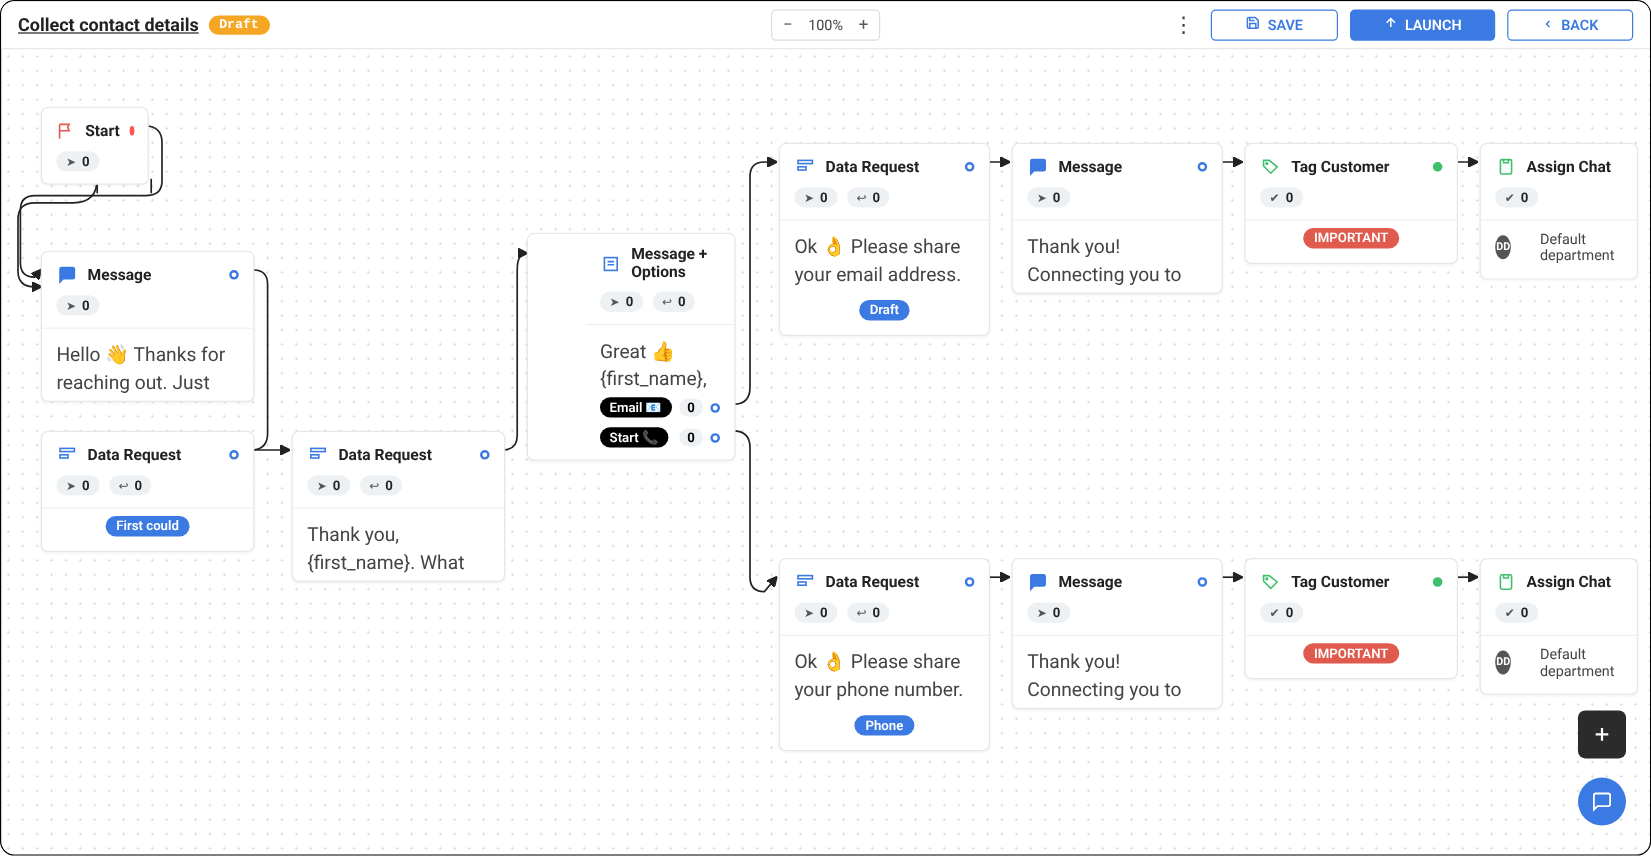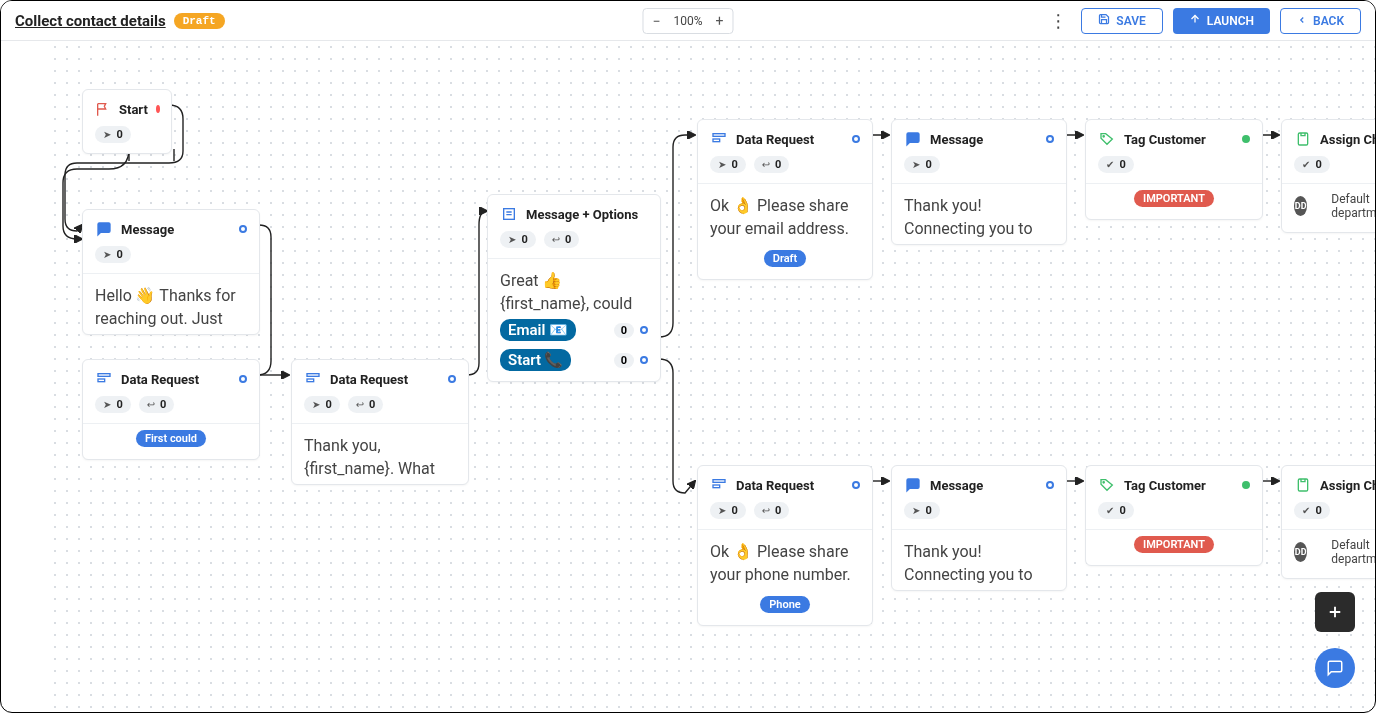--- a/index.html
+++ b/index.html
@@ -8,29 +8,29 @@
 
   
   .top-header { height:40px; border-bottom:1px solid #e6e8eb; display:flex; align-items:center; padding:0 14px; gap:8px; background:#fff; position:relative; z-index:2;}
   .page-title { font-size:15px; font-weight:700; color:#222;text-decoration:underline; }
   .status-chip { background:#f5a623; color:#fff; font-size:11px; font-weight:600; padding:2px 9px; border-radius:10px;font-family:Liberation Mono, monospace; }
   .zoom-group { position:absolute; left:50%; transform:translateX(-50%); display:flex; align-items:center; border:1px solid #d9dde2; border-radius:4px; height:26px; }
   .zoom-btn { width:26px; height:100%; display:flex; align-items:center; justify-content:center; font-size:14px; color:#555; cursor:pointer; }
   .zoom-val { font-size:12px; color:#444; padding:0 4px; }
   .header-right { margin-left:auto; display:flex; align-items:center; gap:10px; }
   .icon-dots { font-size:18px; color:#444; padding:0 4px; cursor:pointer;}
-  .btn { height:26px; border-radius:4px; display:flex; align-items:center; gap:6px; padding:0 16px; font-size:12px; font-weight:600; cursor:pointer; }
+  .btn { height:26px; border-radius:4px; display:flex; align-items:center; gap:6px; padding:0 28px; font-size:12px; font-weight:600; cursor:pointer; }
   .btn-outline { border:1px solid #3b7ae2; color:#3b7ae2; background:#fff; }
   .btn-primary { background:#3b7ae2; color:#fff; }
   .btn-icon { font-size:12px; }
 
   
   .canvas { position:absolute; top:40px; left:0; right:0; bottom:0;
     background-image: radial-gradient(#d9dde2 0.9px, transparent 0.9px);
-    background-size:12px 12px; background-position: 0 0; margin-left: 48px;
+    background-size:12px 12px; background-position: 0 0;
   }
   svg.wires { position:absolute; inset:0; width:100%; height:100%; pointer-events:none; }
   svg.wires path { fill:none; stroke:#222; stroke-width:1.4; }
   svg.wires marker path { fill:#222; }
 
   
   .node { position:absolute; background:#fff; border:1px solid #e4e7eb; border-radius:6px; box-shadow:0 1px 2px rgba(0,0,0,0.04); }
   .node-head { display:flex; align-items:center; gap:8px; padding:10px 12px 8px 12px; }
   .node-title { font-size:13px; font-weight:700; color:#222; flex:1; }
   .port { width:8px; height:8px; border-radius:50%; }
@@ -40,21 +40,21 @@
   .stats-row { display:flex; gap:8px; padding:0 12px 10px 12px;}
   .pill { display:inline-flex; align-items:center; gap:5px; background:#eef1f4; border-radius:12px; padding:2px 8px; font-size:11px; color:#222; font-weight:700;}
   .pill .ico { font-size:10px; color:#555; font-weight:400;}
   .node-sep { height:1px; background:#edf0f3; }
   .node-body { padding:10px 12px; font-size:16px; color:#444; line-height:1.45; max-height:60px; overflow:hidden;}
   .chip-row { padding:6px 12px 12px 12px; display:flex; flex-wrap:wrap; gap:6px;justify-content:center;}
   .chip { display:inline-flex; align-items:center; gap:4px; border-radius:10px; padding:2px 9px; font-size:11px; font-weight:600;}
   .chip-blue { background:#3b7ae2; color:#fff;}
   .chip-red  { background:#e05a4e; color:#fff;}
   .option-row{ display:flex; align-items:center; justify-content:space-between; padding:4px 12px;}
-  .opt-name { display:inline-flex; align-items:center; gap:4px; background:#0369a1; color:#fff; border-radius:10px; padding:2px 8px; font-size:15px; font-weight:600;}
+  .opt-name { display:inline-flex; align-items:center; gap:4px; background:#000000; color:#fff; border-radius:10px; padding:2px 8px; font-size:11px; font-weight:600;}
   .opt-count{ display:inline-flex; align-items:center; gap:6px;}
   .opt-count .cnt{ background:#eef1f4; border-radius:10px; padding:1px 7px; font-size:11px; font-weight:700;}
   .mini-port{ width:8px; height:8px; border-radius:50%; background:#fff; border:2px solid #3b7ae2;}
   .dept-row{ display:flex; align-items:center; gap:24px; padding:8px 12px 12px 12px;}
   .dept-badge{ width:20px; height:20px; border-radius:50%; background:#555; color:#fff; font-size:9px; font-weight:700; display:flex; align-items:center; justify-content:center;}
 
   
   .icon-box{ width:18px; height:18px; display:flex; align-items:center; justify-content:center; }
   .ic-start svg{ stroke:#e05a4e;}
   .ic-msg   svg{ stroke:#3b7ae2; fill:#3b7ae2;}
@@ -253,21 +253,21 @@
         </span>
     <span class="pill">
           <span class="ico">↩</span>
           <span>0</span>
         </span>
   </div>
   <div class="node-sep"></div>
   <div class="node-body">Thank you, {first_name}. What company do you work for?</div>
 </div>
 
-<div class="node" style="left:438px; top:153px; width:174px;">
+<div class="node" style="left:438px; top:153px; width:174px;padding-left:48px;">
   <div class="node-head">
     <span class="icon-box ic-opts">
       <svg width="16" height="16" viewBox="0 0 24 24" fill="none" stroke-width="2">
             <rect x="4" y="4" width="16" height="16"></rect>
             <line x1="8" y1="9" x2="16" y2="9"></line>
             <line x1="8" y1="13" x2="16" y2="13"></line>
           </svg>
     </span>
     <span class="node-title">Message + Options</span>
   </div>

